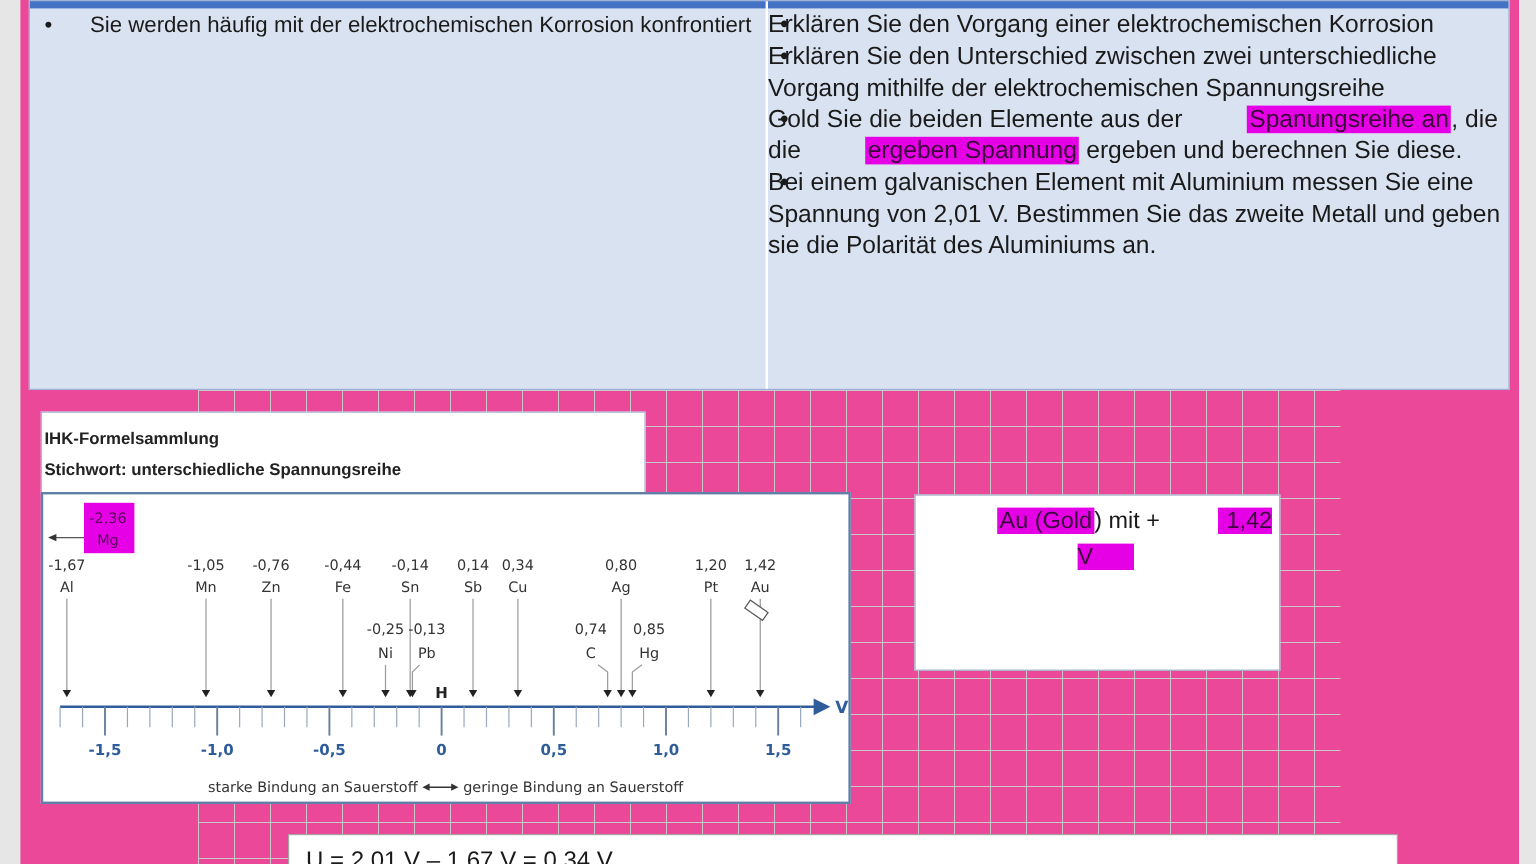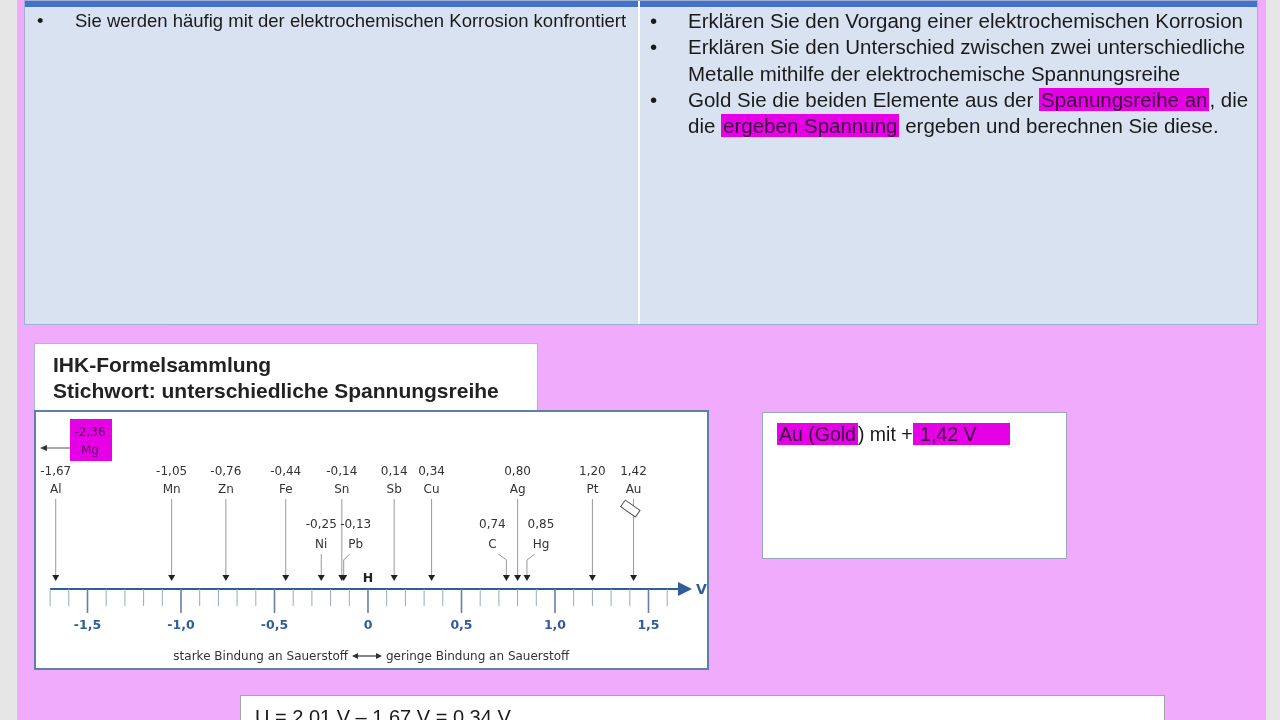--- a/index.html
+++ b/index.html
@@ -1,71 +1,72 @@
 <!DOCTYPE html>
 <html><head>
 <meta charset="utf-8">
 <style>
   * { box-sizing: border-box; margin: 0; padding: 0; }
   html, body { width: 1280px; height: 720px; overflow: hidden; }
   body { background: #e6e6e6; font-family: "Liberation Sans", sans-serif; color: #111; position: relative; }
-  .page { position: absolute; left: 17px; top: 0; width: 1249px; height: 720px; background: #f0abfc; }
+  .page { position: absolute; left: 17px; top: 0; width: 1249px; height: 720px; background: #ec4899; }
   .scroll-right { position: absolute; left: 1266px; top: 0; width: 14px; height: 720px; background: #e6e6e6; }
 
   
   .task-table { position: absolute; left: 7px; top: 0; width: 1234px; height: 325px; background: #d9e2f1; border: 1px solid #9fb1d6; display: flex; }
   .task-table .hdr { position: absolute; left: 0; top: 0; right: 0; height: 6px; background: #4472c4; }
   .col { position: relative; height: 100%; padding-top: 6px; }
   .col-left { width: 615px; border-right: 2px solid #fff; }
   .col-right { flex: 1; }
   ul.bul { list-style: none; }
   ul.bul li { position: relative; font-size: 20.5px; line-height: 26.3px; color: #1a1a1a; }
   .col-left ul.bul li { padding-left: 50px; font-size: 18.5px; line-height: 24.5px; }
   .col-left ul.bul li::before { content: "•"; position: absolute; left: 12px; top: 0; }
-  .col-right ul.bul li { padding-left: 48px; }
+  .col-right ul.bul li { }
   .col-right ul.bul li::before { content: "•"; position: absolute; left: 10px; top: 0; }
   .col-left ul.bul { margin-top: 2px; }
   .col-right ul.bul { margin-top: 1px; }
-  .hl { background: #e600e6; color: #3a003a; padding: 0 2px; }
+  .hl { background: #e600e6; color: #3a003a; padding: 0 2px; margin-left: 48px; }
 
   
   .grid { position: absolute; left: 148px; top: 325px; width: 952px; height: 395px;
     background-image:
       linear-gradient(to right, #c8c8c8 1px, transparent 1px),
       linear-gradient(to bottom, #c8c8c8 1px, transparent 1px);
     background-size: 30px 30px; background-position: 0 0; }
 
-  .formula-title { position: absolute; left: 17px; top: 343px; width: 504px; height: 68px; background: #fff; border: 1px solid #a7b7d6; border-bottom: none; padding: 8px 0 0 18px; font-weight: bold; font-size: 21px; line-height: 26px; color: #222; }
+  .formula-title { position: absolute; left: 17px; top: 343px; width: 504px; height: 68px; background: #fff; border: 1px solid #a7b7d6; border-bottom: none; padding: 8px 0 0 2px; font-weight: bold; font-size: 14px; line-height: 26px; color: #222; }
 
   .chart-box { position: absolute; left: 17px; top: 410px; width: 675px; height: 260px; background: #fff; border: 2px solid #5f7fa8; }
   .chart-box svg { position: absolute; left: 0; top: 0; }
 
   .answer-box { position: absolute; left: 745px; top: 412px; width: 305px; height: 147px; background: #fff; border: 1px solid #9aa6c0; padding: 6px 0 0 14px; }
-  .answer-box .line { font-size: 19.5px; height: 43px; line-height: 30px; color: #1a1a1a; }
+  .answer-box .line { font-size: 19.5px; height: 43px; line-height: 30px; color: #1a1a1a; text-align: center; }
   .answer-box b { font-weight: bold; }
 
   .bottom-box { position: absolute; left: 223px; top: 695px; width: 925px; height: 40px; background: #fff; border: 1px solid #a5a5a5; padding: 10px 0 0 14px; font-size: 20px; color: #1a1a1a; }
 </style>
 </head>
 <body>
 
 <div class="page">
 
   <div class="task-table">
     <div class="hdr"></div>
     <div class="col col-left">
       <ul class="bul" id="left-list">
           <li>Sie werden häufig mit der elektrochemischen Korrosion konfrontiert</li>
         </ul>
     </div>
     <div class="col col-right">
       <ul class="bul" id="right-list">
           <li><span>Erklären Sie den Vorgang einer elektrochemischen Korrosion</span></li>
-          <li><span>Erklären Sie den Unterschied zwischen zwei unterschiedliche Metalle mithilfe der elektrochemische Spannungsreihe</span></li>
+          <li><span>Erklären Sie den Unterschied zwischen zwei unterschiedliche Vorgang mithilfe der elektrochemischen Spannungsreihe</span></li>
           <li><span>Gold Sie die beiden Elemente aus der </span><span class="hl">Spanungsreihe an</span><span>, die die </span><span class="hl">ergeben Spannung</span><span> ergeben und berechnen Sie diese.</span></li>
+          <li><span>Bei einem galvanischen Element mit Aluminium messen Sie eine Spannung von 2,01 V. Bestimmen Sie das zweite Metall und geben sie die Polarität des Aluminiums an.</span></li>
         </ul>
     </div>
   </div>
 
   <div class="grid"></div>
 
   <div class="formula-title">
     <div>IHK-Formelsammlung</div>
     <div>Stichwort: unterschiedliche Spannungsreihe</div>
   </div>

